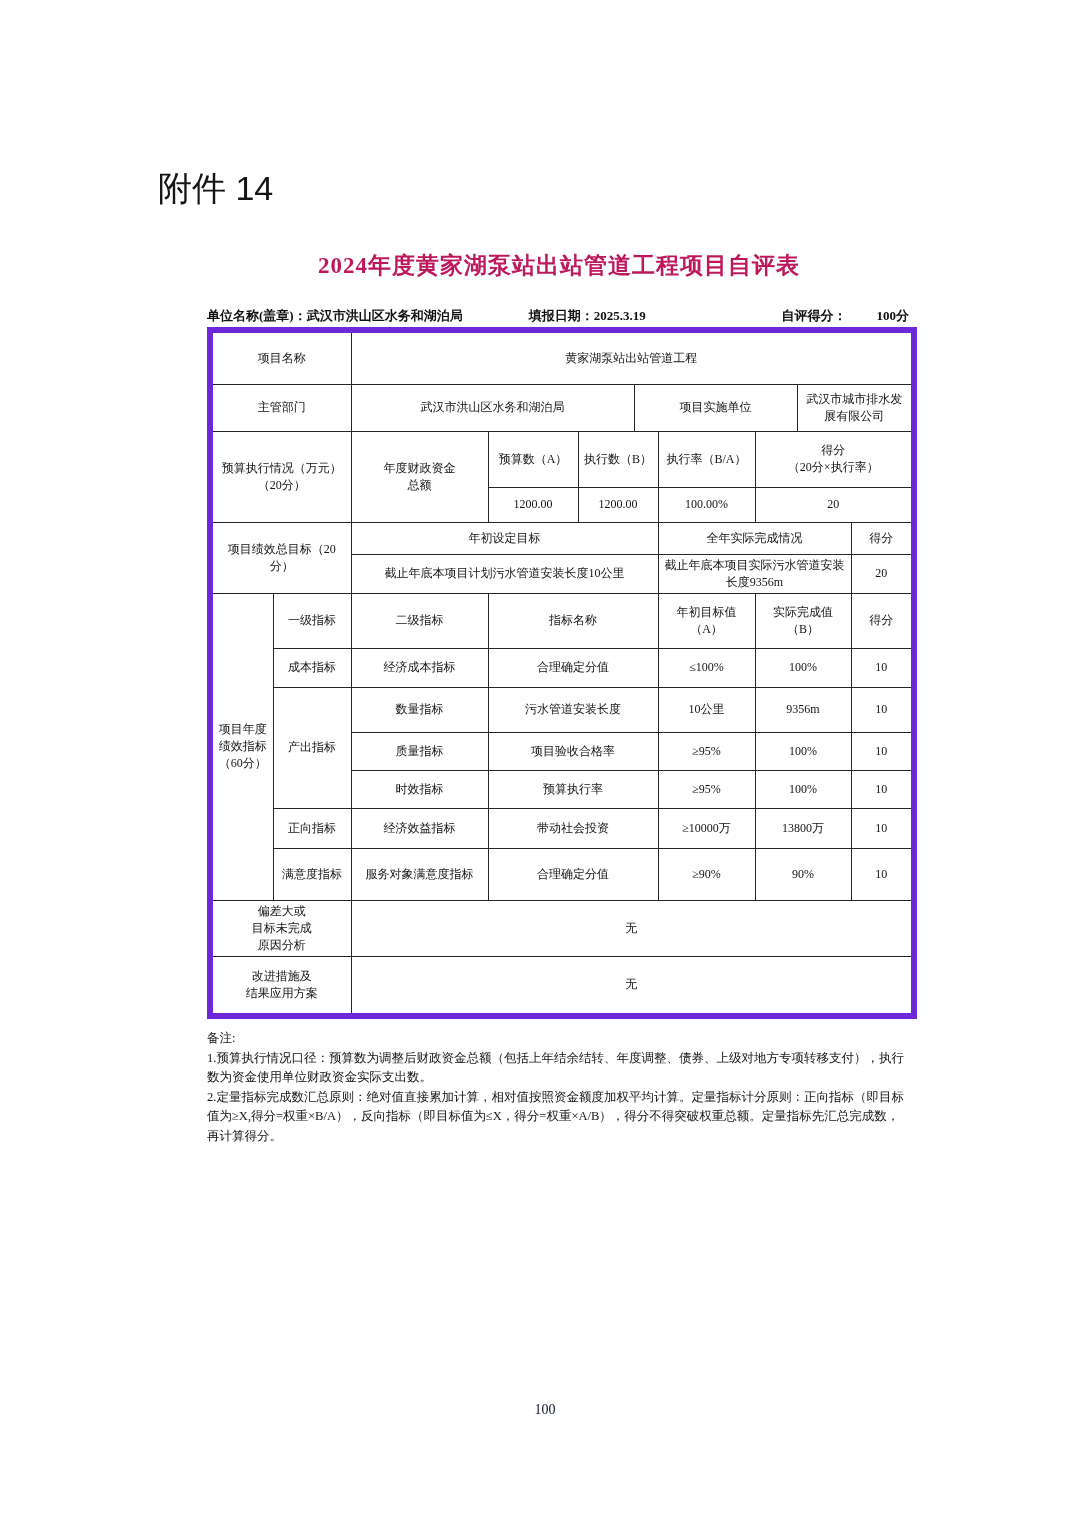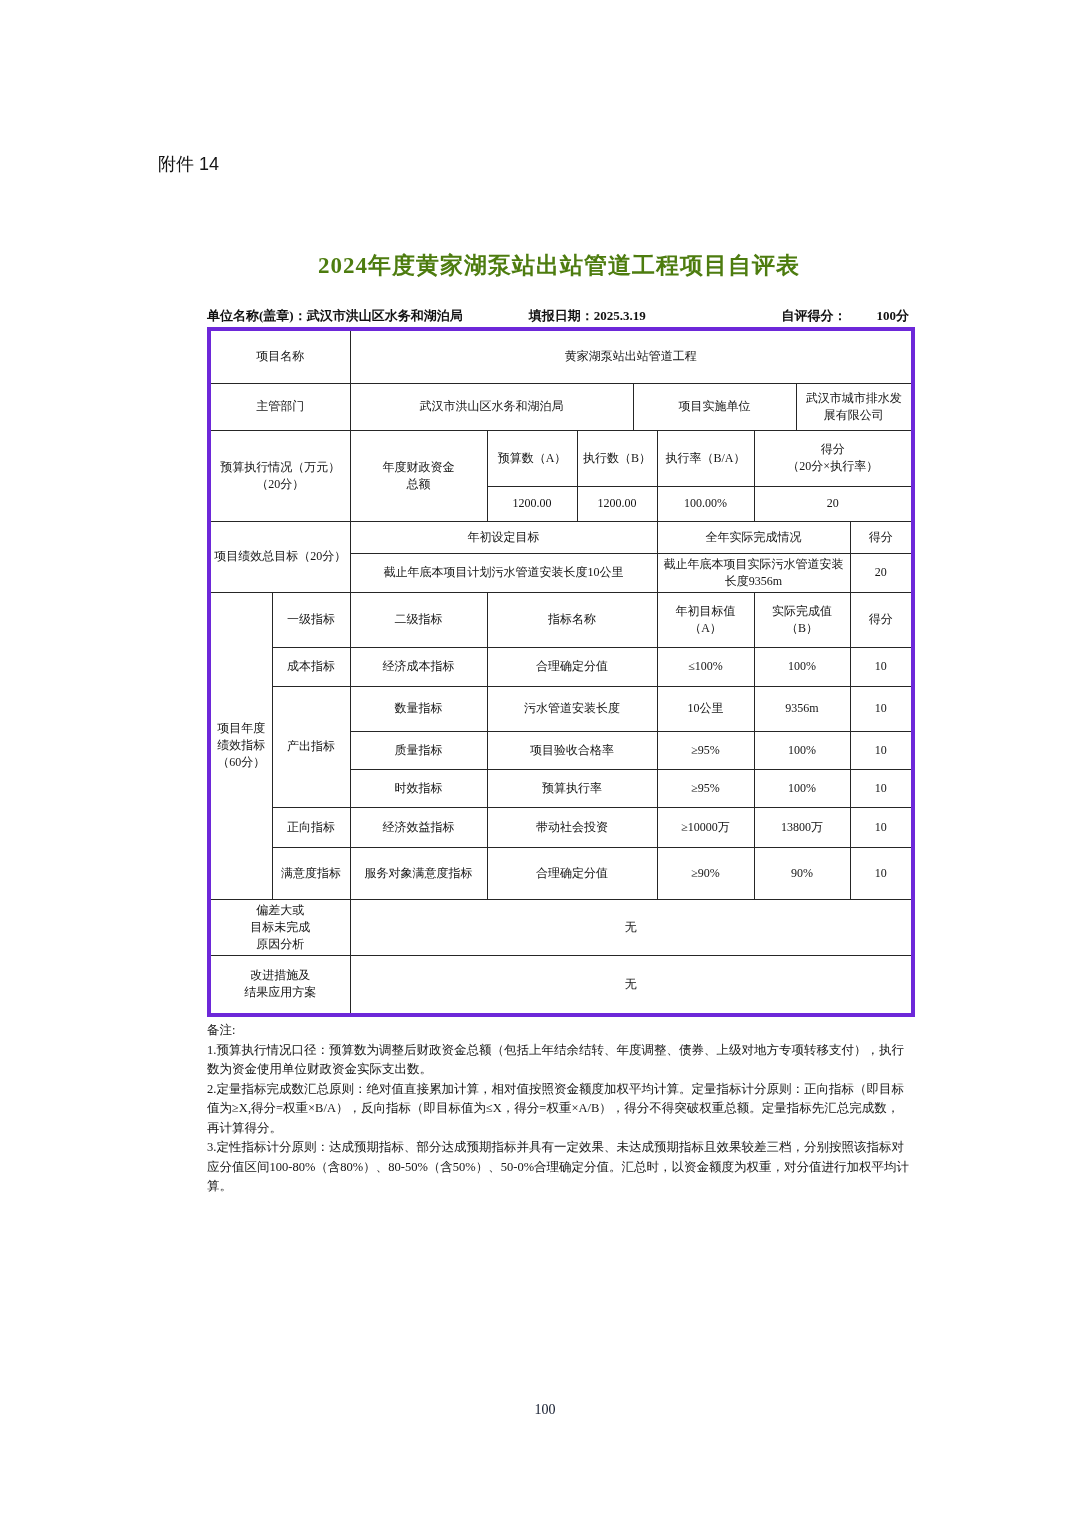--- a/index.html
+++ b/index.html
@@ -9,37 +9,37 @@
     width: 1074px;
     height: 1520px;
     background: #ffffff;
     font-family: "Liberation Serif", serif;
     color: #111111;
     overflow: hidden;
   }
   .attachment {
     position: absolute;
     left: 158px;
-    top: 152px;
-    font-size: 18px;
+    top: 166px;
+    font-size: 34px;
     font-family: "Liberation Sans", sans-serif;
     color: #151515;
   }
   .content {
     position: absolute;
     left: 207px;
     top: 250px;
     width: 704px;
   }
   .doc-title {
     text-align: center;
     font-size: 23px;
     font-weight: bold;
     letter-spacing: 1px;
-    color: #4d7c0f;
+    color: #be185d;
   }
   .header-line {
     display: flex;
     align-items: flex-end;
     margin-top: 26px;
     font-size: 13px;
     font-weight: bold;
     white-space: nowrap;
     gap: 32px;
   }
@@ -54,25 +54,25 @@
     font-size: 12px;
     color: #141414;
   }
   table.main td {
     border: 1.5px solid #262626;
     text-align: center;
     vertical-align: middle;
     padding: 2px 3px;
     overflow: hidden;
   }
-  table.main { border: 4px solid #6d28d9; }
+  table.main { border: 6px solid #6d28d9; }
   .ml { white-space: pre-line; }
   td.left-val { text-align: left; padding-left: 7px; }
   .notes {
-    margin-top: 4px;
+    margin-top: 10px;
     font-size: 12.5px;
     line-height: 19.5px;
     color: #141414;
     text-align: left;
   }
   .page-number {
     position: absolute;
     top: 1402px;
     left: 8px;
     width: 100%;
@@ -232,20 +232,19 @@
 结果应用方案</td>
         <td colspan="8" class="left-val">无</td>
       </tr>
     </tbody>
       </table>
 
     <div class="notes">
       <div>备注:</div>
       <div>1.预算执行情况口径：预算数为调整后财政资金总额（包括上年结余结转、年度调整、债券、上级对地方专项转移支付），执行数为资金使用单位财政资金实际支出数。</div>
       <div>2.定量指标完成数汇总原则：绝对值直接累加计算，相对值按照资金额度加权平均计算。定量指标计分原则：正向指标（即目标值为≥X,得分=权重×B/A），反向指标（即目标值为≤X，得分=权重×A/B），得分不得突破权重总额。定量指标先汇总完成数，再计算得分。</div>
-      <div>3.定性指标计分原则：达成预期指标、部分达成预期指标并具有一定效果、未达成预期指标且效果较差三档，分别按照该指标对应分值区间100-80%（含80%）、80-50%（含50%）、50-0%合理确定分值。汇总时，以资金额度为权重，对分值进行加权平均计算。</div>
     </div>
 
   </div>
 
   <div class="page-number">100</div>
 
 </div>
 
 </body></html>

